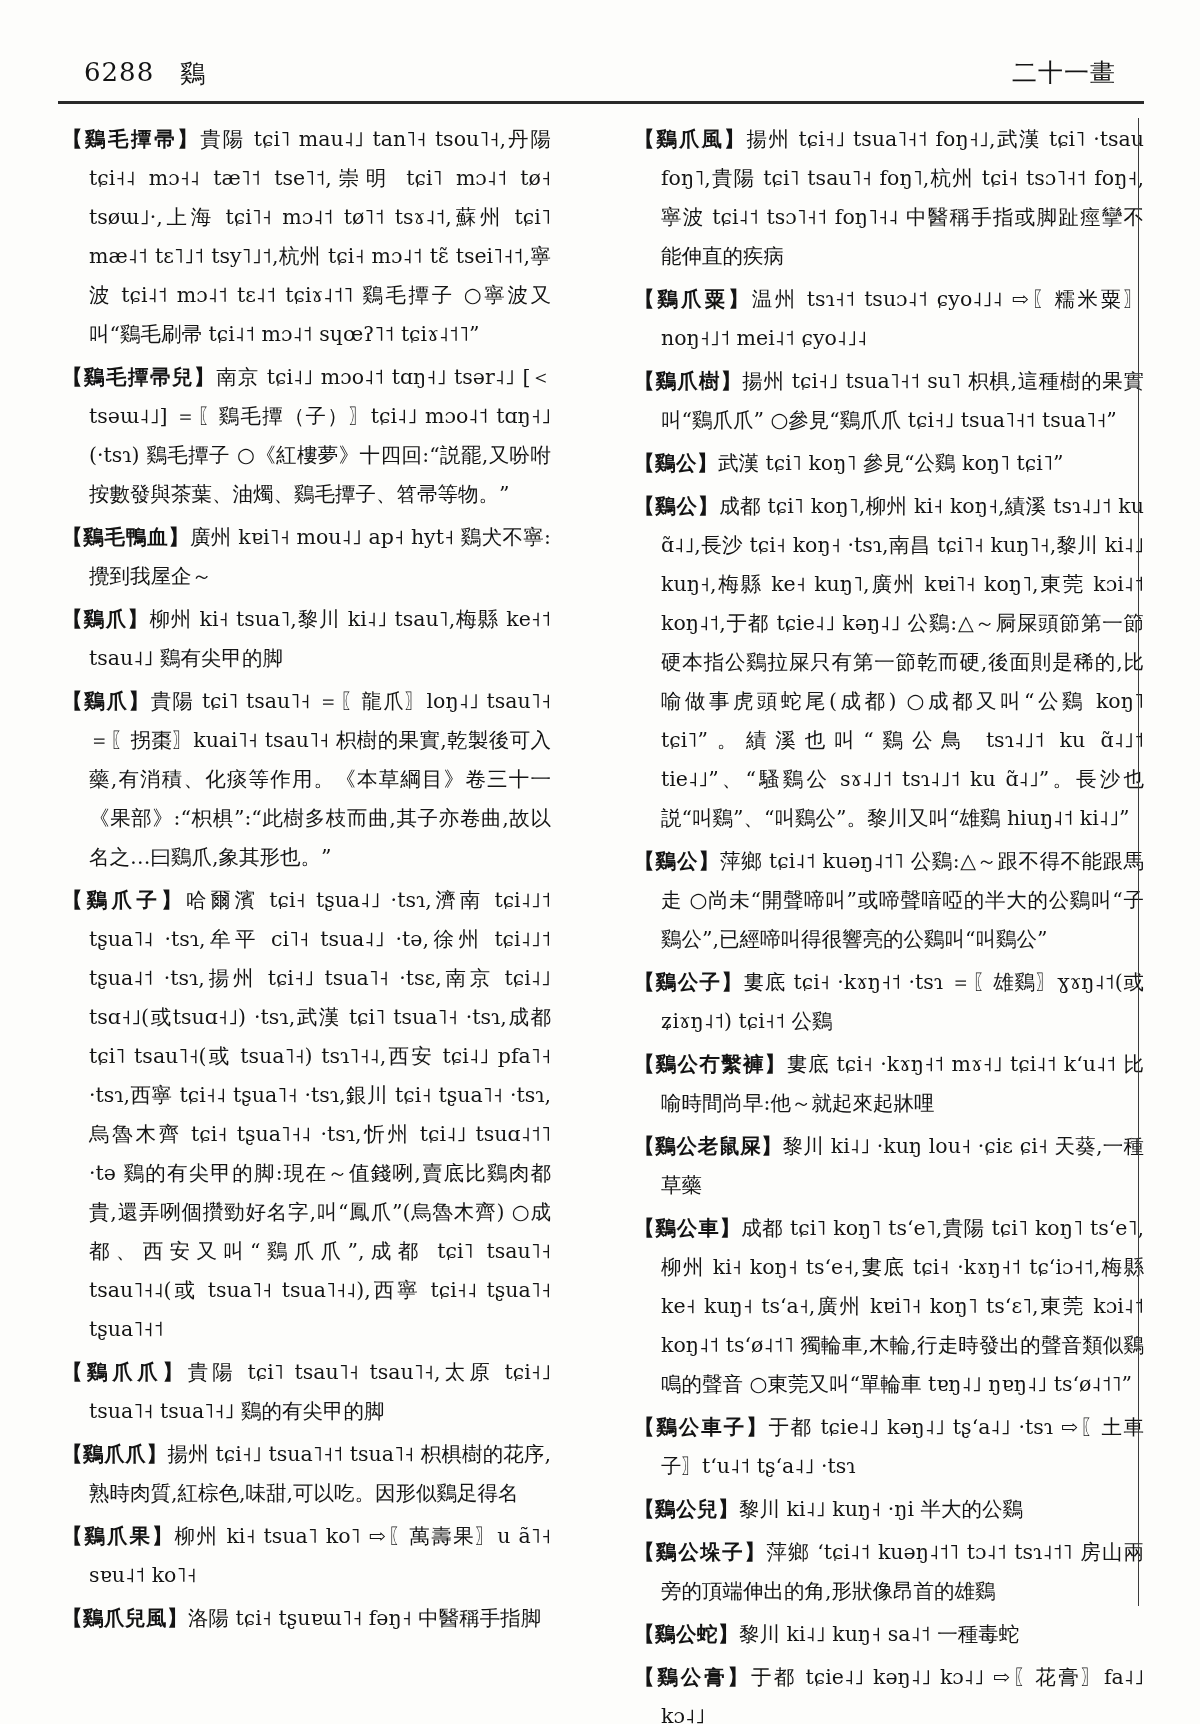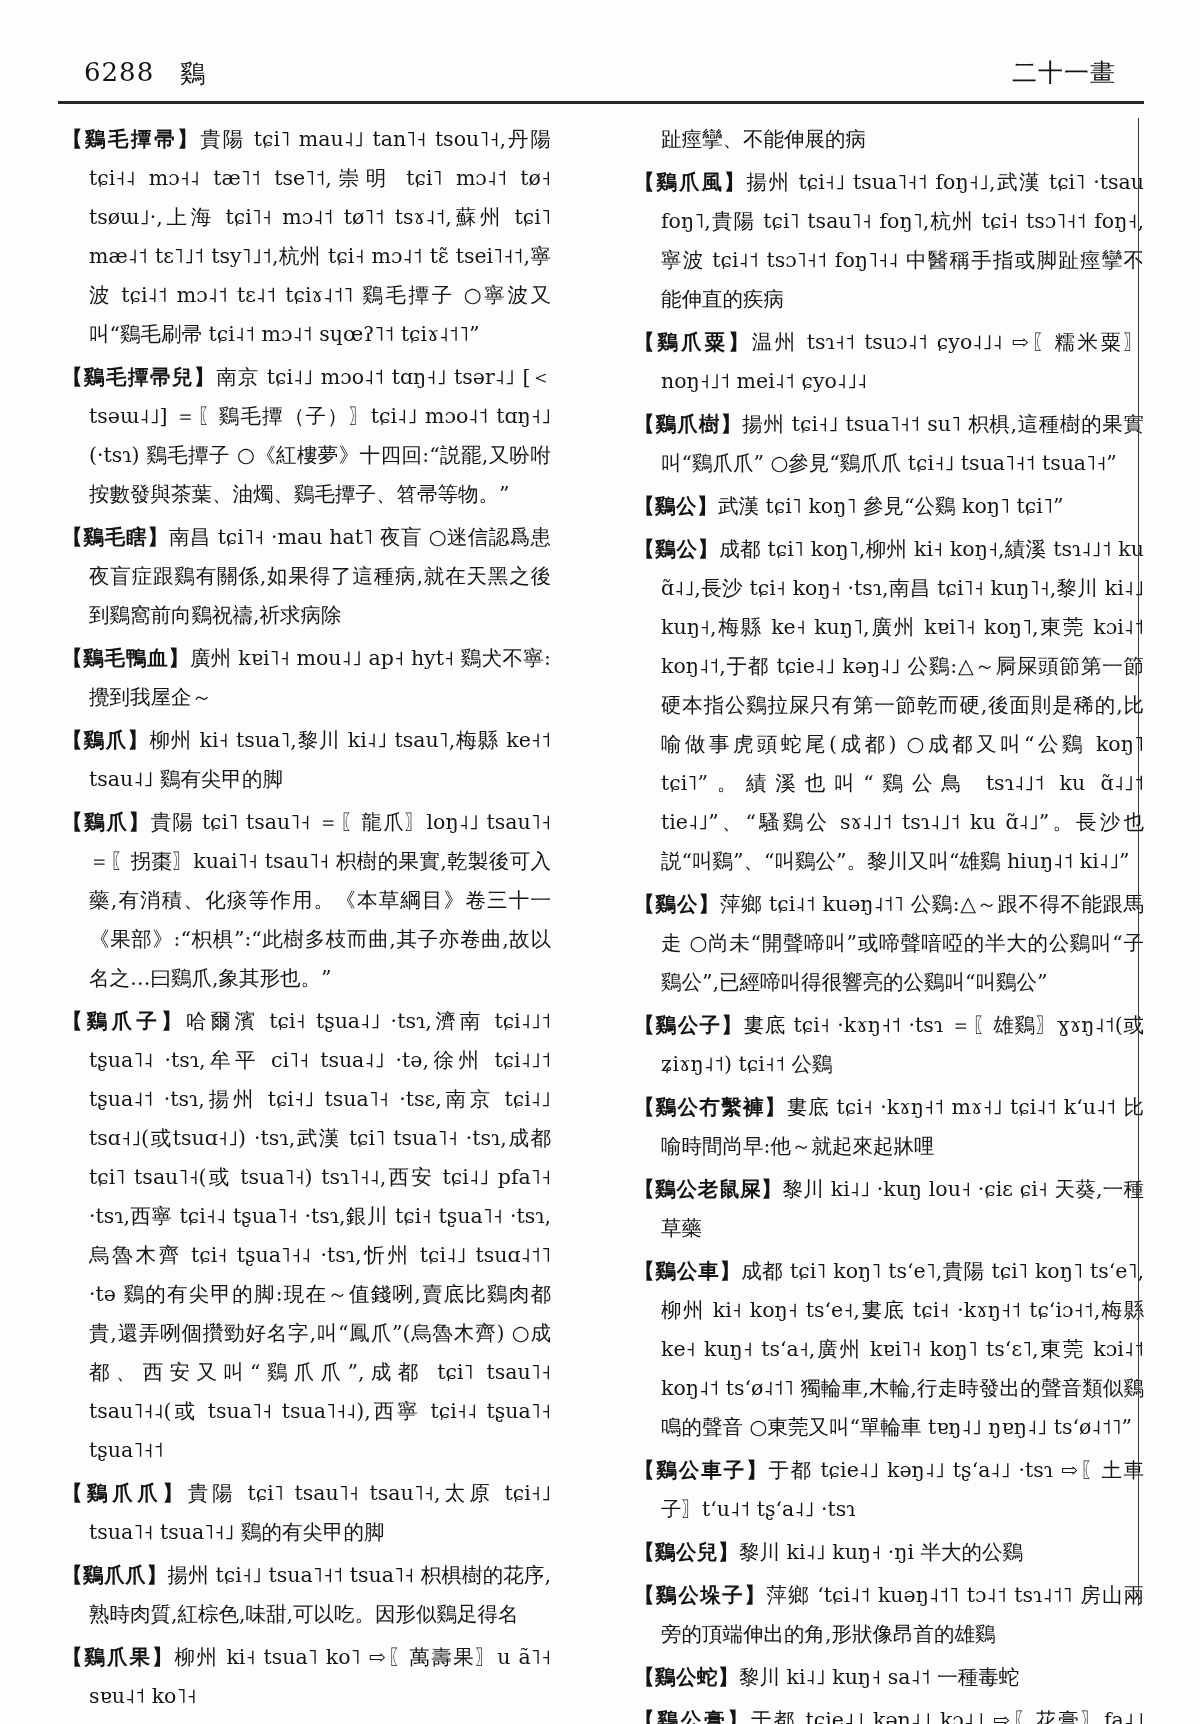--- a/index.html
+++ b/index.html
@@ -61,33 +61,31 @@
     </div>
     <div class="header-right">二十一畫</div>
   </div>
 
   <div class="rule"></div>
 
   <div class="columns">
     <div class="col col-left" id="col-left">
         <p class="entry"><span class="hw">【鷄毛撢帚】</span><span>貴陽 tɕi˥ mau˨˩ tan˥˧ tsou˥˧,丹陽 tɕi˧˨ mɔ˧˨ tæ˥˦ tse˥˦,崇明 tɕi˥ mɔ˨˦ tø˧ tsøɯ˩·,上海 tɕi˥˧ mɔ˨˦ tø˥˦ tsɤ˨˦,蘇州 tɕi˥ mæ˨˦ tɛ˥˩˦ tsy˥˩˦,杭州 tɕi˧ mɔ˨˦ tɛ̃ tsei˥˧˦,寧波 tɕi˨˦ mɔ˨˦ tɛ˨˦ tɕiɤ˨˦˥ 鷄毛撢子 ○寧波又叫“鷄毛刷帚 tɕi˨˦ mɔ˨˦ sɥœʔ˥˦ tɕiɤ˨˦˥”</span></p>
         <p class="entry"><span class="hw">【鷄毛撢帚兒】</span><span>南京 tɕi˨˩ mɔo˨˦ tɑŋ˧˩ tsər˨˩ [＜tsəɯ˨˩] ＝〖鷄毛撢（子）〗tɕi˨˩ mɔo˨˦ tɑŋ˧˩ (·tsɿ) 鷄毛撢子 ○《紅樓夢》十四回:“説罷,又吩咐按數發與茶葉、油燭、鷄毛撢子、笤帚等物。”</span></p>
-        <p class="entry"><span class="hw">【鷄毛瞎】</span><span>南昌 tɕi˥˧ ·mau hat˥ 夜盲 ○迷信認爲患夜盲症跟鷄有關係,如果得了這種病,就在天黑之後到鷄窩前向鷄祝禱,祈求病除</span></p>
         <p class="entry"><span class="hw">【鷄毛鴨血】</span><span>廣州 kɐi˥˧ mou˨˩ ap˧ hyt˧ 鷄犬不寧:攪到我屋企～</span></p>
         <p class="entry"><span class="hw">【鷄爪】</span><span>柳州 ki˧ tsua˥,黎川 ki˨˩ tsau˥,梅縣 ke˧˦ tsau˨˩ 鷄有尖甲的脚</span></p>
         <p class="entry"><span class="hw">【鷄爪】</span><span>貴陽 tɕi˥ tsau˥˧ ＝〖龍爪〗loŋ˨˩ tsau˥˧ ＝〖拐棗〗kuai˥˧ tsau˥˧ 枳樹的果實,乾製後可入藥,有消積、化痰等作用。《本草綱目》卷三十一《果部》:“枳椇”:“此樹多枝而曲,其子亦卷曲,故以名之…曰鷄爪,象其形也。”</span></p>
         <p class="entry"><span class="hw">【鷄爪子】</span><span>哈爾濱 tɕi˧ tʂua˨˩ ·tsɿ,濟南 tɕi˨˩˦ tʂua˥˨ ·tsɿ,牟平 ci˥˧ tsua˨˩ ·tə,徐州 tɕi˨˩˦ tʂua˨˦ ·tsɿ,揚州 tɕi˧˩ tsua˥˧ ·tsɛ,南京 tɕi˨˩ tsɑ˧˩(或tsuɑ˧˩) ·tsɿ,武漢 tɕi˥ tsua˥˧ ·tsɿ,成都 tɕi˥ tsau˥˧(或 tsua˥˧) tsɿ˥˧˨,西安 tɕi˨˩ pfa˥˧ ·tsɿ,西寧 tɕi˧˨ tʂua˥˧ ·tsɿ,銀川 tɕi˧ tʂua˥˧ ·tsɿ,烏魯木齊 tɕi˧ tʂua˥˧˨ ·tsɿ,忻州 tɕi˨˩ tsuɑ˨˦˥ ·tə 鷄的有尖甲的脚:現在～值錢咧,賣底比鷄肉都貴,還弄咧個攢勁好名字,叫“鳳爪”(烏魯木齊) ○成都、西安又叫“鷄爪爪”,成都 tɕi˥ tsau˥˧ tsau˥˧˨(或 tsua˥˧ tsua˥˧˨),西寧 tɕi˧˨ tʂua˥˧ tʂua˥˧˦</span></p>
         <p class="entry"><span class="hw">【鷄爪爪】</span><span>貴陽 tɕi˥ tsau˥˧ tsau˥˧,太原 tɕi˧˩ tsua˥˧ tsua˥˧˩ 鷄的有尖甲的脚</span></p>
         <p class="entry"><span class="hw">【鷄爪爪】</span><span>揚州 tɕi˧˩ tsua˥˧˦ tsua˥˧ 枳椇樹的花序,熟時肉質,紅棕色,味甜,可以吃。因形似鷄足得名</span></p>
         <p class="entry"><span class="hw">【鷄爪果】</span><span>柳州 ki˧ tsua˥ ko˥ ⇨〖萬壽果〗u ã˥˧ sɐu˨˦ ko˥˧</span></p>
         <p class="entry"><span class="hw">【鷄爪兒風】</span><span>洛陽 tɕi˧ tʂuɐɯ˥˧ fəŋ˧ 中醫稱手指脚</span></p>
       </div>
     <div class="col col-right" id="col-right">
       <div class="divider"></div>
-    <p class="entry cont"><span>趾痙攣、不能伸展的病</span></p>
         <p class="entry"><span class="hw">【鷄爪風】</span><span>揚州 tɕi˧˩ tsua˥˧˦ foŋ˧˩,武漢 tɕi˥ ·tsau foŋ˥,貴陽 tɕi˥ tsau˥˧ foŋ˥,杭州 tɕi˧ tsɔ˥˧˦ foŋ˧,寧波 tɕi˨˦ tsɔ˥˧˦ foŋ˥˧˨ 中醫稱手指或脚趾痙攣不能伸直的疾病</span></p>
         <p class="entry"><span class="hw">【鷄爪粟】</span><span>温州 tsɿ˧˦ tsuɔ˨˦ ɕyo˨˩˨ ⇨〖糯米粟〗noŋ˧˩˦ mei˨˦ ɕyo˨˩˨</span></p>
         <p class="entry"><span class="hw">【鷄爪樹】</span><span>揚州 tɕi˧˩ tsua˥˧˦ su˥ 枳椇,這種樹的果實叫“鷄爪爪” ○參見“鷄爪爪 tɕi˧˩ tsua˥˧˦ tsua˥˧”</span></p>
         <p class="entry"><span class="hw">【鷄公】</span><span>武漢 tɕi˥ koŋ˥ 參見“公鷄 koŋ˥ tɕi˥”</span></p>
         <p class="entry"><span class="hw">【鷄公】</span><span>成都 tɕi˥ koŋ˥,柳州 ki˧ koŋ˧,績溪 tsɿ˨˩˦ ku ɑ̃˨˩,長沙 tɕi˧ koŋ˧ ·tsɿ,南昌 tɕi˥˧ kuŋ˥˧,黎川 ki˨˩ kuŋ˧,梅縣 ke˧ kuŋ˥,廣州 kɐi˥˧ koŋ˥,東莞 kɔi˨˦ koŋ˨˦,于都 tɕie˨˩ kəŋ˨˩ 公鷄:△～屙屎頭節第一節硬本指公鷄拉屎只有第一節乾而硬,後面則是稀的,比喻做事虎頭蛇尾(成都) ○成都又叫“公鷄 koŋ˥ tɕi˥”。績溪也叫“鷄公鳥 tsɿ˨˩˦ ku ɑ̃˨˩˦ tie˨˩”、“騷鷄公 sɤ˨˩˦ tsɿ˨˩˦ ku ɑ̃˨˩”。長沙也説“叫鷄”、“叫鷄公”。黎川又叫“雄鷄 hiuŋ˨˦ ki˨˩”</span></p>
         <p class="entry"><span class="hw">【鷄公】</span><span>萍鄉 tɕi˨˦ kuəŋ˨˦˥ 公鷄:△～跟不得不能跟馬走 ○尚未“開聲啼叫”或啼聲喑啞的半大的公鷄叫“子鷄公”,已經啼叫得很響亮的公鷄叫“叫鷄公”</span></p>
         <p class="entry"><span class="hw">【鷄公子】</span><span>婁底 tɕi˧ ·kɤŋ˧˦ ·tsɿ ＝〖雄鷄〗ɣɤŋ˨˦(或ʑiɤŋ˨˦) tɕi˧˦ 公鷄</span></p>
         <p class="entry"><span class="hw">【鷄公冇繫褲】</span><span>婁底 tɕi˧ ·kɤŋ˧˦ mɤ˧˩ tɕi˨˦ kʻu˨˦ 比喻時間尚早:他～就起來起牀哩</span></p>
         <p class="entry"><span class="hw">【鷄公老鼠屎】</span><span>黎川 ki˨˩ ·kuŋ lou˧ ·ɕiɛ ɕi˧ 天葵,一種草藥</span></p>
         <p class="entry"><span class="hw">【鷄公車】</span><span>成都 tɕi˥ koŋ˥ tsʻe˥,貴陽 tɕi˥ koŋ˥ tsʻe˥,柳州 ki˧ koŋ˧ tsʻe˧,婁底 tɕi˧ ·kɤŋ˧˦ tɕʻiɔ˧˦,梅縣 ke˧ kuŋ˧ tsʻa˧,廣州 kɐi˥˧ koŋ˥ tsʻɛ˥,東莞 kɔi˨˦ koŋ˨˦ tsʻø˨˦˥ 獨輪車,木輪,行走時發出的聲音類似鷄鳴的聲音 ○東莞又叫“單輪車 tɐŋ˨˩ ŋɐŋ˨˩ tsʻø˨˦˥”</span></p>

